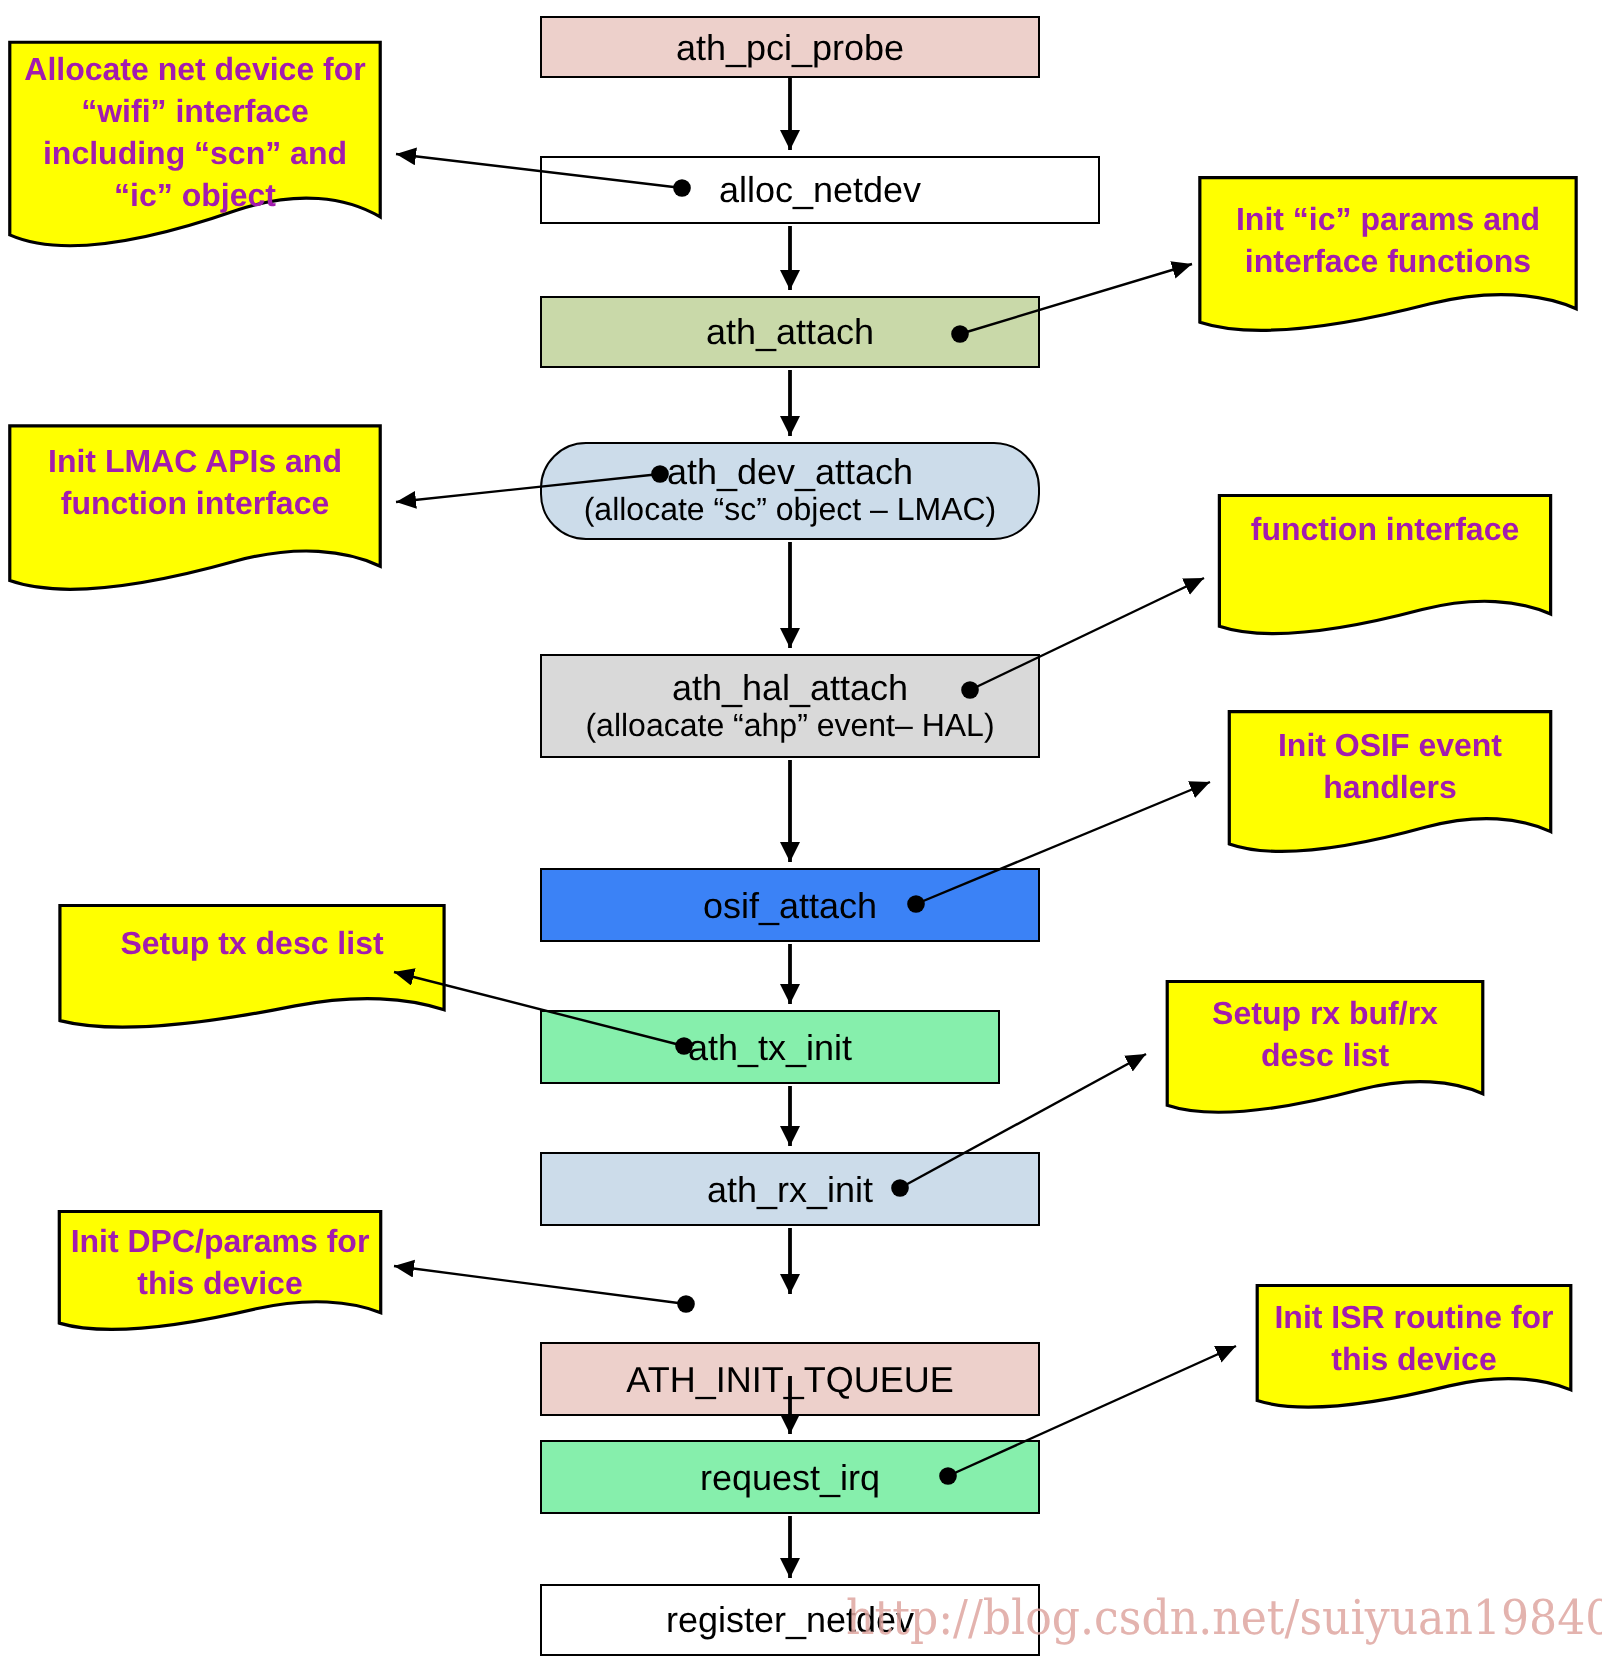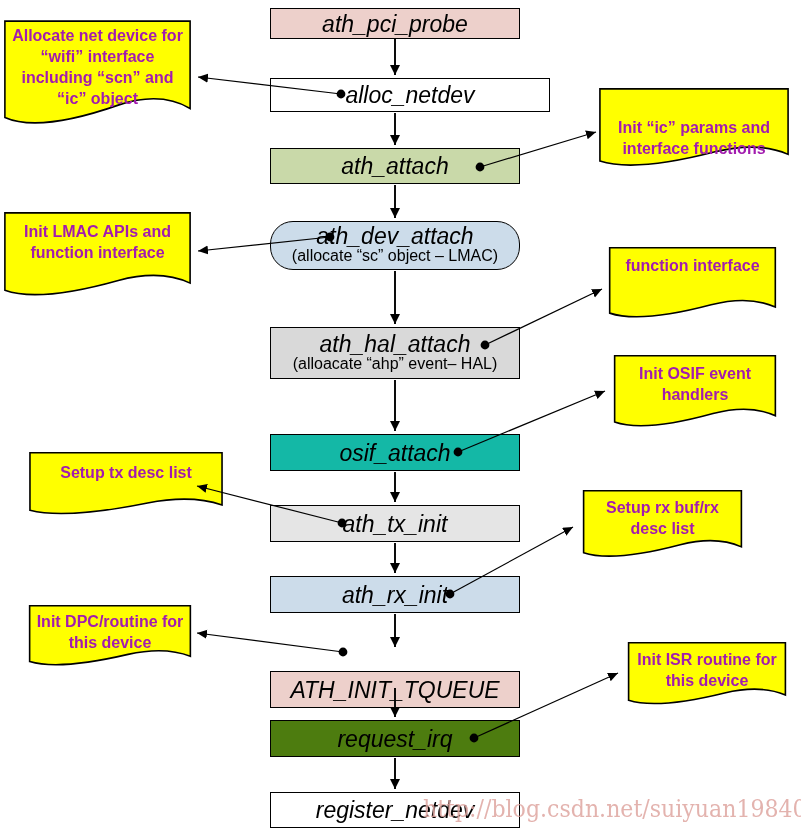--- a/index.html
+++ b/index.html
@@ -1,21 +1,21 @@
 <!DOCTYPE html>
 <html><head>
 <meta charset="utf-8">
 <style>
   html,body{margin:0;padding:0;background:#ffffff;}
   .stage{position:relative;width:801px;height:834px;background:#ffffff;overflow:hidden;
          font-family:"Liberation Sans", sans-serif;}
   .fbox{position:absolute;border:1.5px solid #000;box-sizing:border-box;
         display:flex;flex-direction:column;align-items:center;justify-content:center;
         z-index:1;color:#000;}
-  .fbox .lbl{display:block;font-size:23px;line-height:20px;font-style:italic;}
+  .fbox .lbl{display:block;font-size:18px;line-height:20px;}
   .fbox .sub{display:block;font-size:16px;line-height:19px;}
   .callout{position:absolute;z-index:2;}
   .callout-shape{position:absolute;left:0;top:0;width:100%;height:100%;display:block;}
   .callout-shape path{stroke:#000;stroke-width:1.6;vector-effect:non-scaling-stroke;}
   .callout-text{position:relative;text-align:center;font-weight:bold;font-size:16px;
                 line-height:21px;color:#a21caf;z-index:1;}
   .callout-text span{display:block;}
   .wires{position:absolute;left:0;top:0;z-index:3;pointer-events:none;}
   .watermark{position:absolute;left:423px;top:795px;z-index:10;
              font-family:"DejaVu Serif", serif;font-size:24px;white-space:nowrap;
@@ -36,33 +36,33 @@
     <span class="lbl">ath_attach</span>
   </div>
   <div class="fbox" style="left: 270px; top: 221px; width: 250px; height: 49px; background-color: rgb(204, 220, 234); border-radius: 23px;">
     <span class="lbl">ath_dev_attach</span>
     <span class="sub">(allocate “sc” object – LMAC)</span>
   </div>
   <div class="fbox" style="left: 270px; top: 327px; width: 250px; height: 52px; background-color: rgb(217, 217, 217);">
     <span class="lbl">ath_hal_attach</span>
     <span class="sub">(alloacate “ahp” event– HAL)</span>
   </div>
-  <div class="fbox" style="left: 270px; top: 434px; width: 250px; height: 37px; background-color: #14b8a6;">
+  <div class="fbox" style="left: 270px; top: 434px; width: 250px; height: 37px; background-color: #3b82f6;">
     <span class="lbl">osif_attach</span>
   </div>
-  <div class="fbox" style="left: 270px; top: 505px; width: 250px; height: 37px; background-color: #e5e5e5;">
+  <div class="fbox" style="left: 270px; top: 505px; width: 230px; height: 37px; background-color: #86efac;">
     <span class="lbl">ath_tx_init</span>
   </div>
   <div class="fbox" style="left: 270px; top: 576px; width: 250px; height: 37px; background-color: rgb(204, 220, 234);">
     <span class="lbl">ath_rx_init</span>
   </div>
   <div class="fbox" style="left: 270px; top: 650px; width: 250px; height: 37px; background-color: rgb(237, 208, 203); margin-top: 21px;">
     <span class="lbl">ATH_INIT_TQUEUE</span>
   </div>
-  <div class="fbox" style="left: 270px; top: 720px; width: 250px; height: 37px; background-color: #4d7c0f;">
+  <div class="fbox" style="left: 270px; top: 720px; width: 250px; height: 37px; background-color: #86efac;">
     <span class="lbl">request_irq</span>
   </div>
   <div class="fbox" style="left: 270px; top: 792px; width: 250px; height: 36px; background-color: rgb(255, 255, 255); text-align: right;">
     <span class="lbl">register_netdev</span>
   </div>
 
   <div class="callout" style="left:3px;top:20px;width:189px;height:112px">
     <svg class="callout-shape" viewBox="0 0 100 100" preserveAspectRatio="none" aria-hidden="true">
       <path d="M1,1 L99,1 L99,79 C90,70 77,67 61,76 C44,86 17,99 1,87 Z" fill="#ffff00"></path>
     </svg>
@@ -71,21 +71,21 @@
       <span>“wifi” interface</span>
       <span>including “scn” and</span>
       <span>“ic” object</span>
     </div>
   </div>
 
   <div class="callout" style="left:598px;top:88px;width:192px;height:84px">
     <svg class="callout-shape" viewBox="0 0 100 100" preserveAspectRatio="none" aria-hidden="true">
       <path d="M1,1 L99,1 L99,79 C90,70 77,67 61,76 C44,86 17,99 1,87 Z" fill="#ffff00"></path>
     </svg>
-    <div class="callout-text" style="padding-top:29px">
+    <div class="callout-text" style="padding-top:12px">
       <span>Init “ic” params and</span>
       <span>interface functions</span>
     </div>
   </div>
 
   <div class="callout" style="left:3px;top:212px;width:189px;height:90px">
     <svg class="callout-shape" viewBox="0 0 100 100" preserveAspectRatio="none" aria-hidden="true">
       <path d="M1,1 L99,1 L99,79 C90,70 77,67 61,76 C44,86 17,99 1,87 Z" fill="#ffff00"></path>
     </svg>
     <div class="callout-text" style="padding-top:9px">
@@ -130,21 +130,21 @@
       <span>Setup rx buf/rx</span>
       <span>desc list</span>
     </div>
   </div>
 
   <div class="callout" style="left:28px;top:605px;width:164px;height:65px">
     <svg class="callout-shape" viewBox="0 0 100 100" preserveAspectRatio="none" aria-hidden="true">
       <path d="M1,1 L99,1 L99,79 C90,70 77,67 61,76 C44,86 17,99 1,87 Z" fill="#ffff00"></path>
     </svg>
     <div class="callout-text" style="padding-top:6px">
-      <span>Init DPC/routine for</span>
+      <span>Init DPC/params for</span>
       <span>this device</span>
     </div>
   </div>
 
   <div class="callout" style="left:627px;top:642px;width:160px;height:67px">
     <svg class="callout-shape" viewBox="0 0 100 100" preserveAspectRatio="none" aria-hidden="true">
       <path d="M1,1 L99,1 L99,79 C90,70 77,67 61,76 C44,86 17,99 1,87 Z" fill="#ffff00"></path>
     </svg>
     <div class="callout-text" style="padding-top:7px">
       <span>Init ISR routine for</span>

